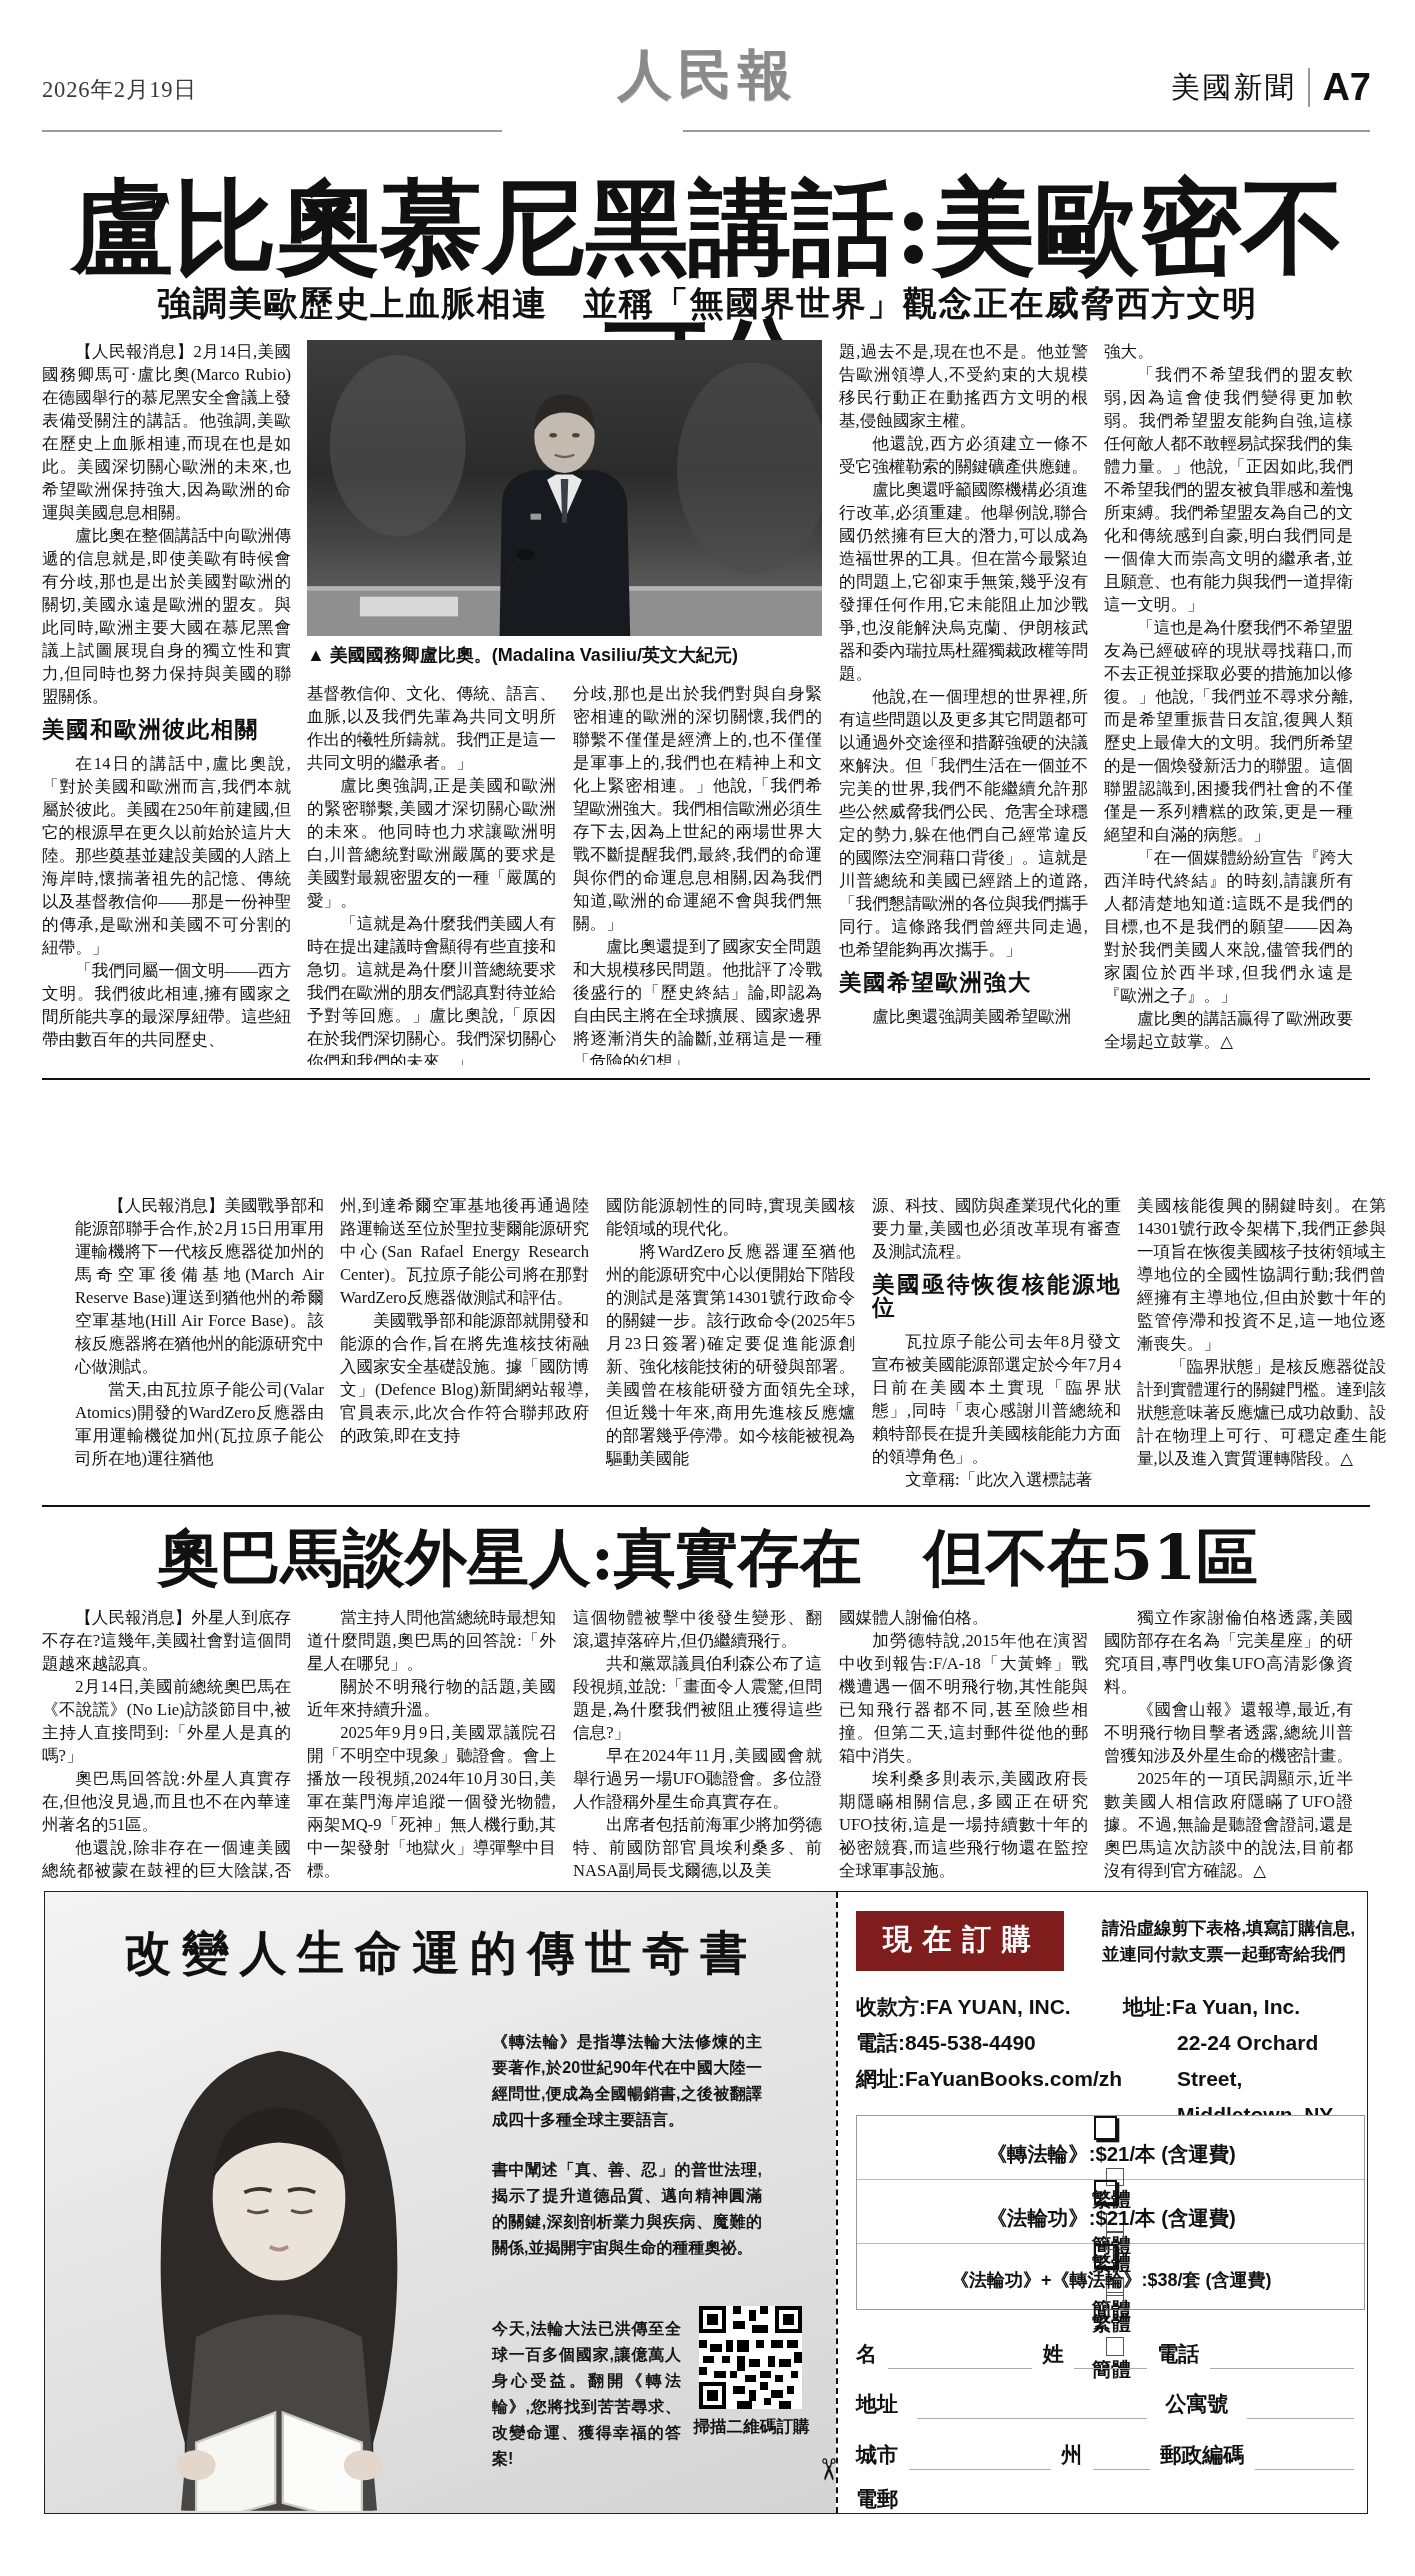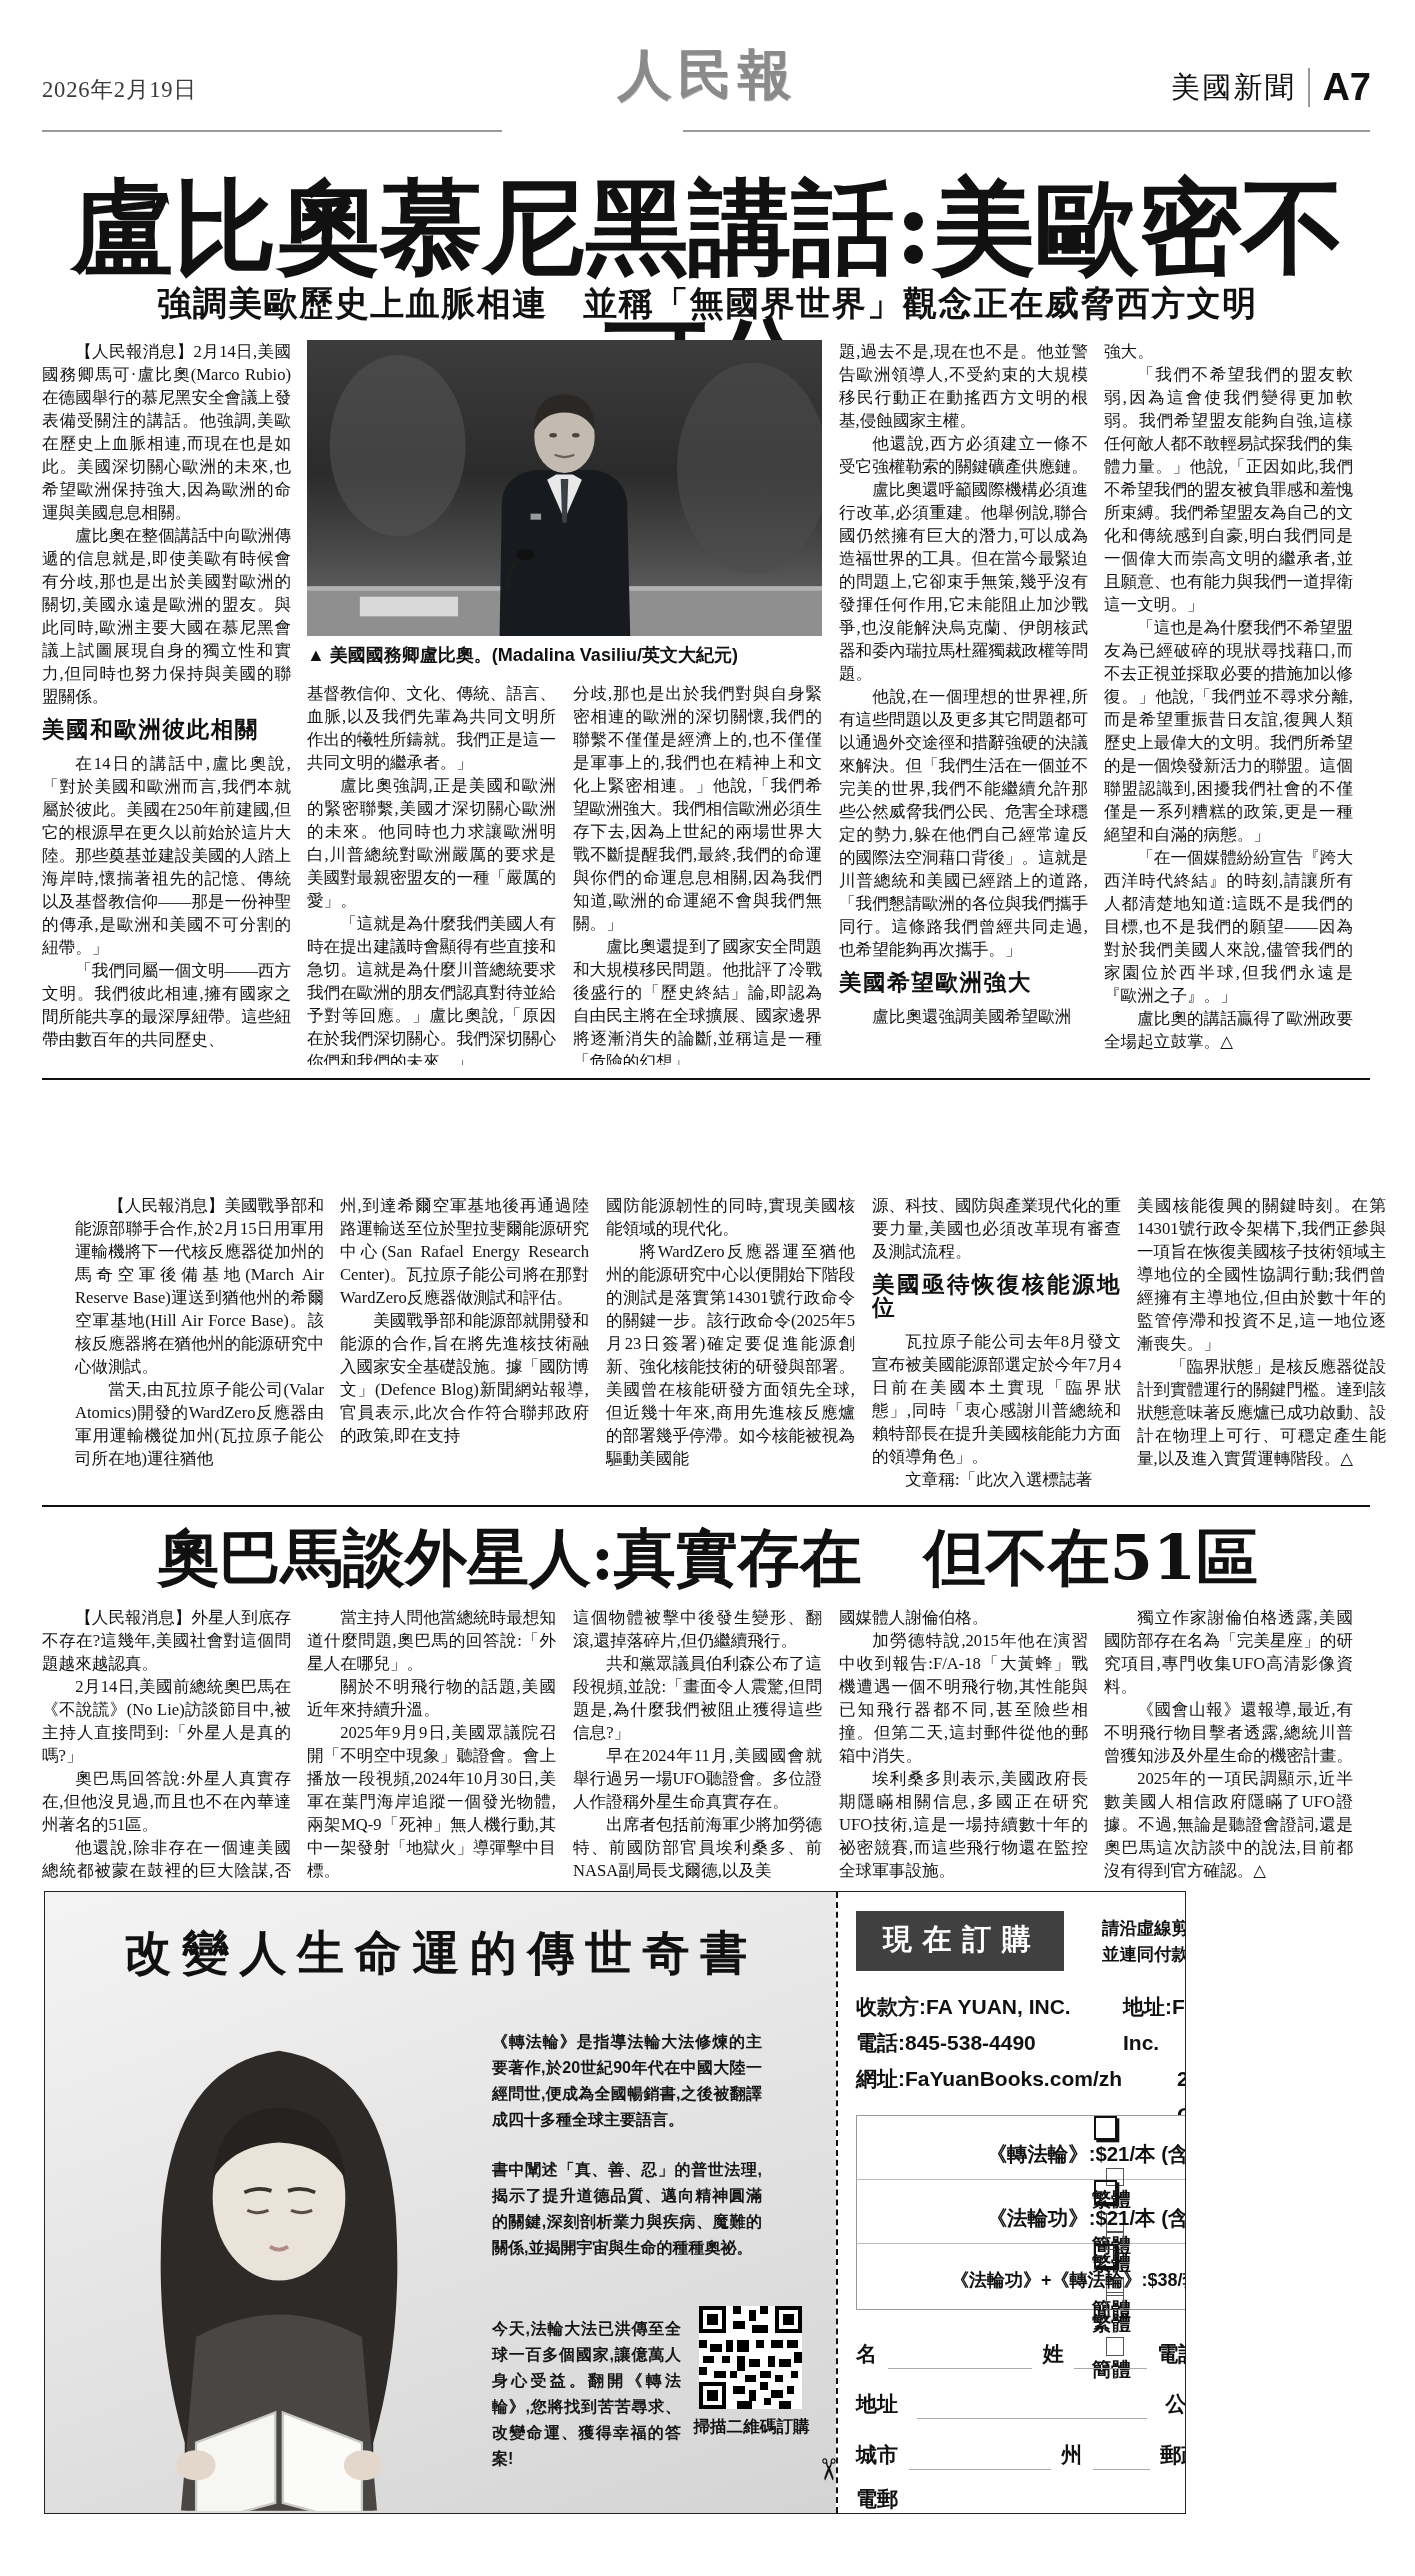--- a/index.html
+++ b/index.html
@@ -42,31 +42,31 @@
   .a3{top:1606px;height:275px;}
   .cx1{left:42px;} .cx2{left:307px;} .cx3{left:573px;} .cx4{left:839px;} .cx5{left:1104px;}
 
   
   .photo{left:307px;top:340px;width:515px;height:296px;overflow:hidden;
          background:linear-gradient(180deg,#3c3c3c 0%,#2b2b2b 45%,#4a4a4a 72%,#6e6e6e 100%);}
   .caption{left:307px;top:643px;width:515px;font-family:"Liberation Sans",sans-serif;
            font-size:18px;font-weight:bold;color:#111;}
 
   
-  .adbox{left:44px;top:1891px;width:1142px;height:623px;border:1.5px solid #222;box-sizing:border-box;overflow:hidden;text-decoration:underline;}
+  .adbox{left:44px;top:1891px;width:1324px;height:623px;border:1.5px solid #222;box-sizing:border-box;overflow:hidden;text-decoration:underline;}
   .adleft{position:absolute;left:0;top:0;width:791px;height:100%;
           background:linear-gradient(160deg,#f4f4f4 0%,#e7e7e7 40%,#d4d4d4 100%);}
   .dash{position:absolute;left:791px;top:0;height:100%;width:0;border-left:2.3px dashed #111;}
   .adtitle{position:absolute;left:30px;top:30px;width:732px;text-align:center;font-size:47px;font-weight:bold;
            letter-spacing:10.6px;font-family:"DejaVu Serif","Liberation Serif",serif;}
   .adcopy{position:absolute;width:270px;font-family:"Liberation Sans","DejaVu Sans",sans-serif;
           font-size:16px;font-weight:bold;line-height:26px;text-align:justify;color:#151515;}
   .qrcap{position:absolute;left:631px;top:524px;width:151px;text-align:center;font-size:16.6px;font-weight:bold;
          font-family:"Liberation Sans",sans-serif;}
-  .orderbar{position:absolute;left:811px;top:19px;background:#404040;color:#fff;font-size:29px;font-weight:bold;
+  .orderbar{position:absolute;left:811px;top:19px;background:#7f1d1d;color:#fff;font-size:29px;font-weight:bold;
             letter-spacing:10.6px;padding:9px 22.6px 10.6px 27px;font-family:"Liberation Sans",sans-serif;}
   .ordernote{position:absolute;left:1057px;top:22.6px;width:264px;font-size:17.4px;font-weight:bold;line-height:26px;
              font-family:"Liberation Sans",sans-serif;}
   .contact{position:absolute;top:97px;font-size:21px;font-weight:bold;line-height:36px;
            font-family:"Liberation Sans",sans-serif;}
   .contact .ind{padding-left:54px;}
   .books{position:absolute;left:811px;top:223px;width:509px;height:195px;border:1.5px solid #999;box-sizing:border-box;
          background:#fff;}
   .brow{display:flex;align-items:center;height:63px;padding:0 12px 0 13.6px;border-bottom:0.8px solid #bbb;
         font-family:"Liberation Sans",sans-serif;font-weight:bold;flex-direction:column;}

